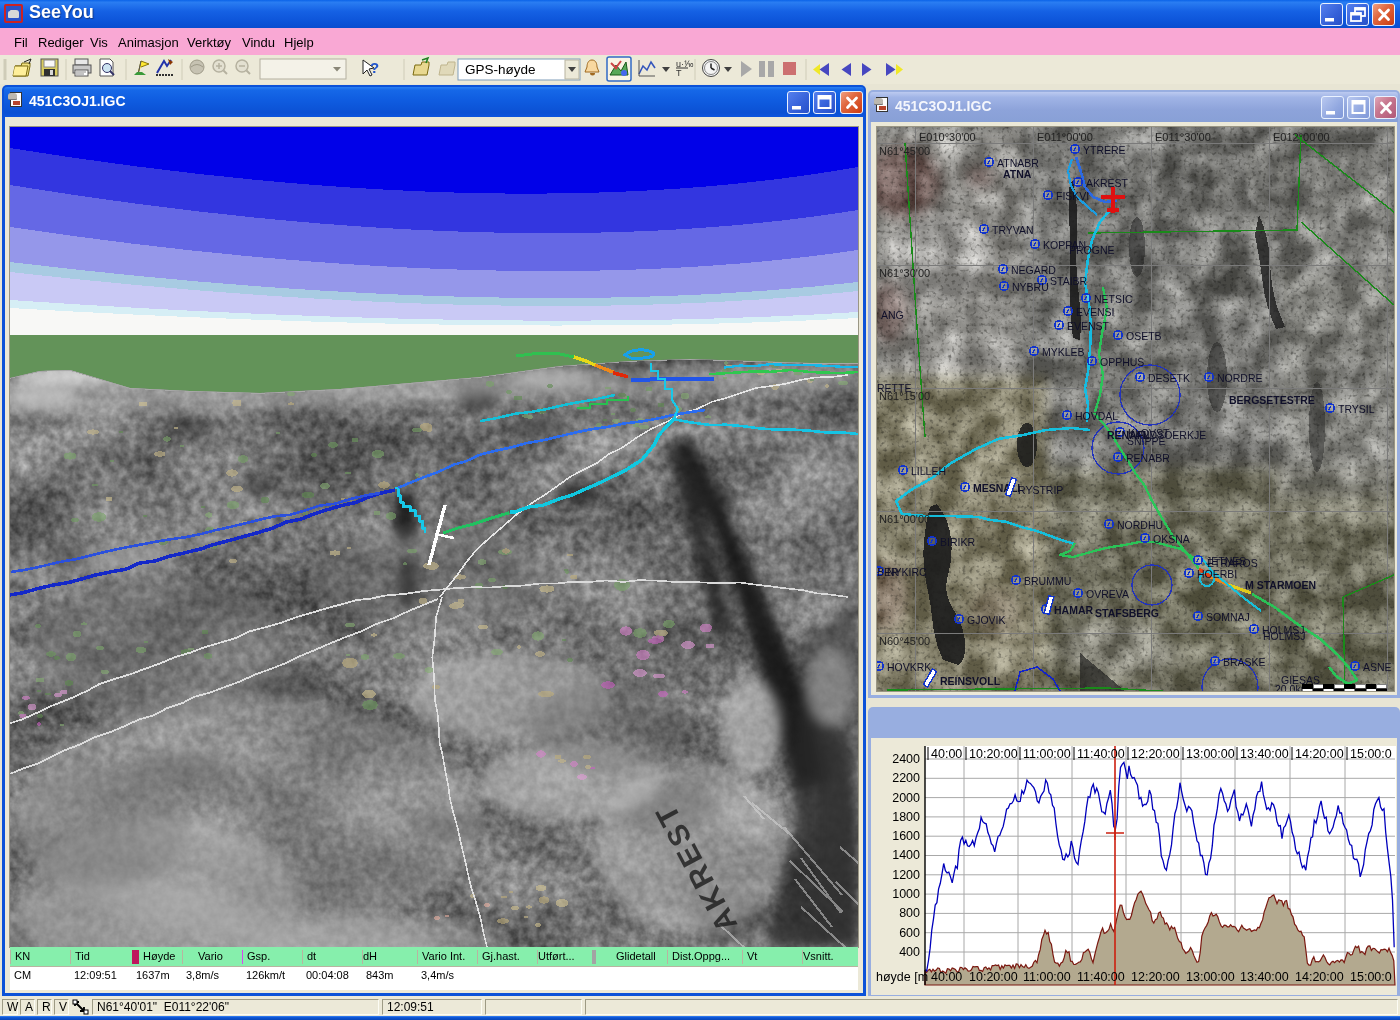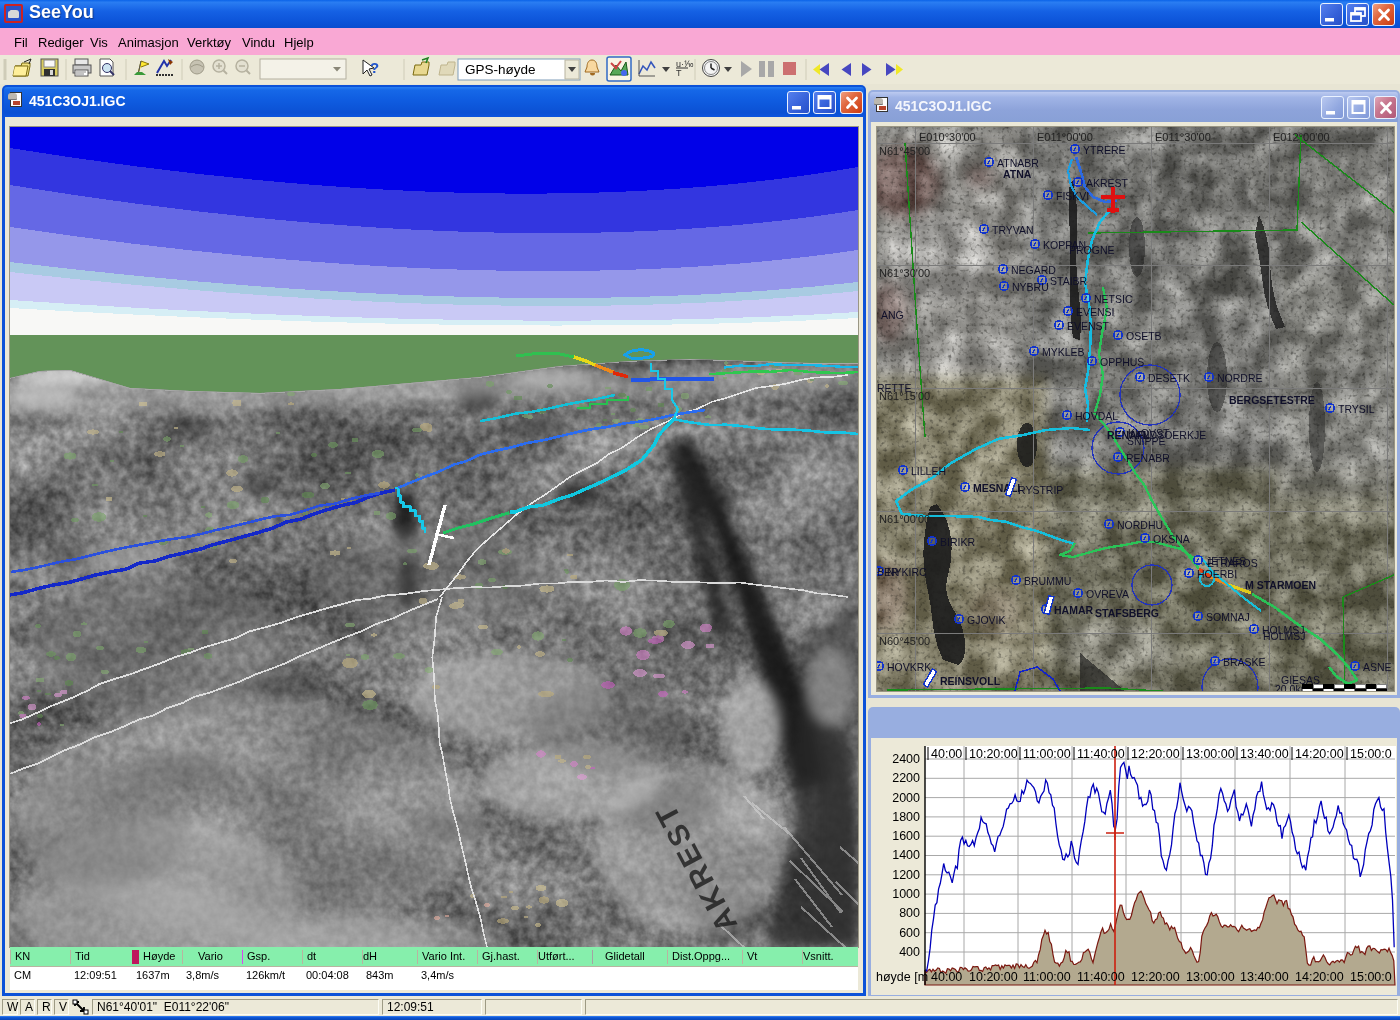--- a/index.html
+++ b/index.html
@@ -515,21 +515,21 @@
           <div style="position:absolute;left:0px;top:3px;border-left:1px solid #b8b4a0;height:14px;padding-left:4px;font-size:11px;white-space:nowrap">KN</div>
           <div style="position:absolute;left:60px;top:3px;border-left:1px solid #b8b4a0;height:14px;padding-left:4px;font-size:11px;white-space:nowrap">Tid</div>
           <div style="position:absolute;left:122px;top:3px;border-left:7px solid #be185d;height:14px;padding-left:4px;font-size:11px;white-space:nowrap">Høyde</div>
           <div style="position:absolute;left:172px;top:3px;border-left:1px solid #b8b4a0;height:14px;padding-left:15px;font-size:11px;white-space:nowrap">Vario</div>
           <div style="position:absolute;left:232px;top:3px;border-left:1px solid #d946ef;height:14px;padding-left:4px;font-size:11px;white-space:nowrap">Gsp.</div>
           <div style="position:absolute;left:292px;top:3px;border-left:1px solid #b8b4a0;height:14px;padding-left:4px;font-size:11px;white-space:nowrap">dt</div>
           <div style="position:absolute;left:352px;top:3px;border-left:1px solid #b8b4a0;height:14px;font-size:11px;white-space:nowrap">dH</div>
           <div style="position:absolute;left:407px;top:3px;border-left:1px solid #b8b4a0;height:14px;padding-left:4px;font-size:11px;white-space:nowrap">Vario Int.</div>
           <div style="position:absolute;left:467px;top:3px;border-left:1px solid #b8b4a0;height:14px;padding-left:4px;font-size:11px;white-space:nowrap">Gj.hast.</div>
           <div style="position:absolute;left:527px;top:3px;border-left:1px solid #b8b4a0;height:14px;font-size:11px;white-space:nowrap">Utført...</div>
-          <div style="position:absolute;left:582px;top:3px;border-left:1px solid #a3a3a3;height:14px;padding-left:12px;font-size:11px;white-space:nowrap">Glidetall</div>
+          <div style="position:absolute;left:582px;top:3px;border-left:4px solid #a3a3a3;height:14px;padding-left:20px;font-size:11px;white-space:nowrap">Glidetall</div>
           <div style="position:absolute;left:657px;top:3px;border-left:1px solid #b8b4a0;height:14px;padding-left:4px;font-size:11px;white-space:nowrap">Dist.Oppg...</div>
           <div style="position:absolute;left:732px;top:3px;border-left:1px solid #b8b4a0;height:14px;padding-left:4px;font-size:11px;white-space:nowrap">Vt</div>
           <div style="position:absolute;left:792px;top:3px;border-left:1px solid #b8b4a0;height:14px;font-size:11px;white-space:nowrap">Vsnitt.</div>
         </div>
 <div style="position:absolute;left:0;top:20px;width:848px;height:23px;background:#fff">
           <div style="position:absolute;left:4px;top:2px;font-size:11px;white-space:nowrap">CM</div>
           <div style="position:absolute;left:64px;top:2px;font-size:11px;white-space:nowrap">12:09:51</div>
           <div style="position:absolute;left:126px;top:2px;font-size:11px;white-space:nowrap">1637m</div>
           <div style="position:absolute;left:176px;top:2px;font-size:11px;white-space:nowrap">3,8m/s</div>
           <div style="position:absolute;left:236px;top:2px;font-size:11px;white-space:nowrap">126km/t</div>

